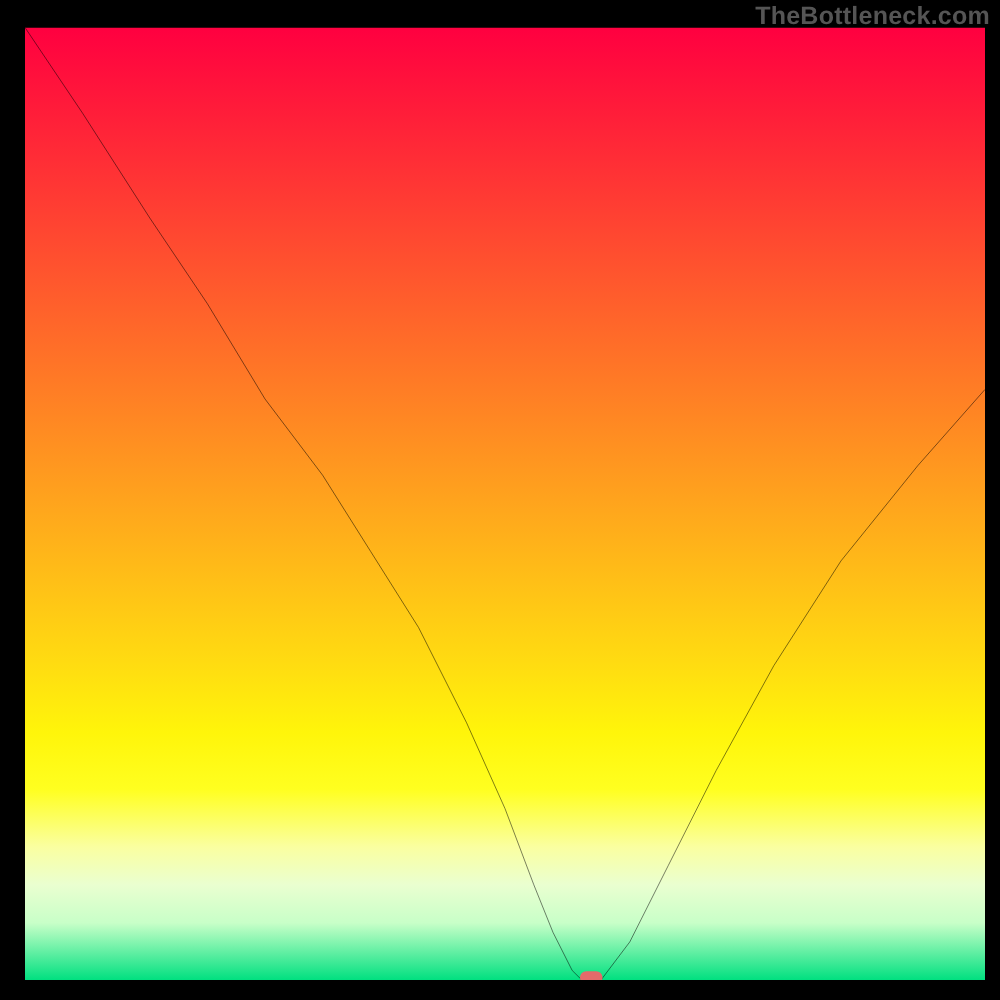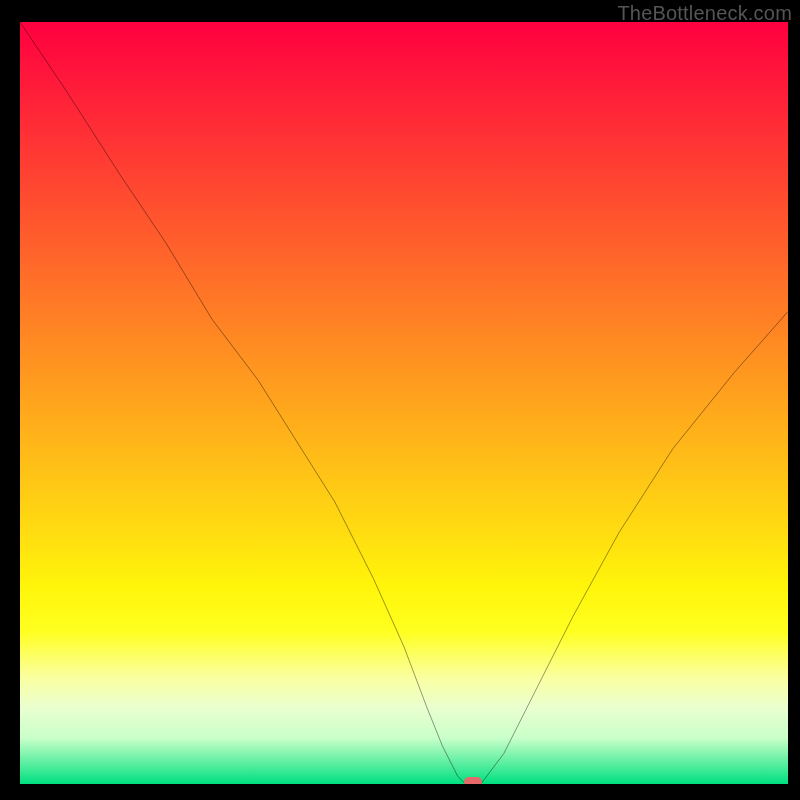--- a/index.html
+++ b/index.html
@@ -45,21 +45,21 @@
       #00e080 100%
     );
   }
   .credit {
     position: absolute;
     top: 2px;
     right: 8px;
     font-family: Arial, Helvetica, sans-serif;
     font-size: 20px;
     color: #555;
-    font-weight: 400;
+    font-weight: 700;
     letter-spacing: 0.2px;
   }
   svg.curve {
     position: absolute;
     inset: 0;
     width: 100%;
     height: 100%;
   }
   .marker {
     position: absolute;

